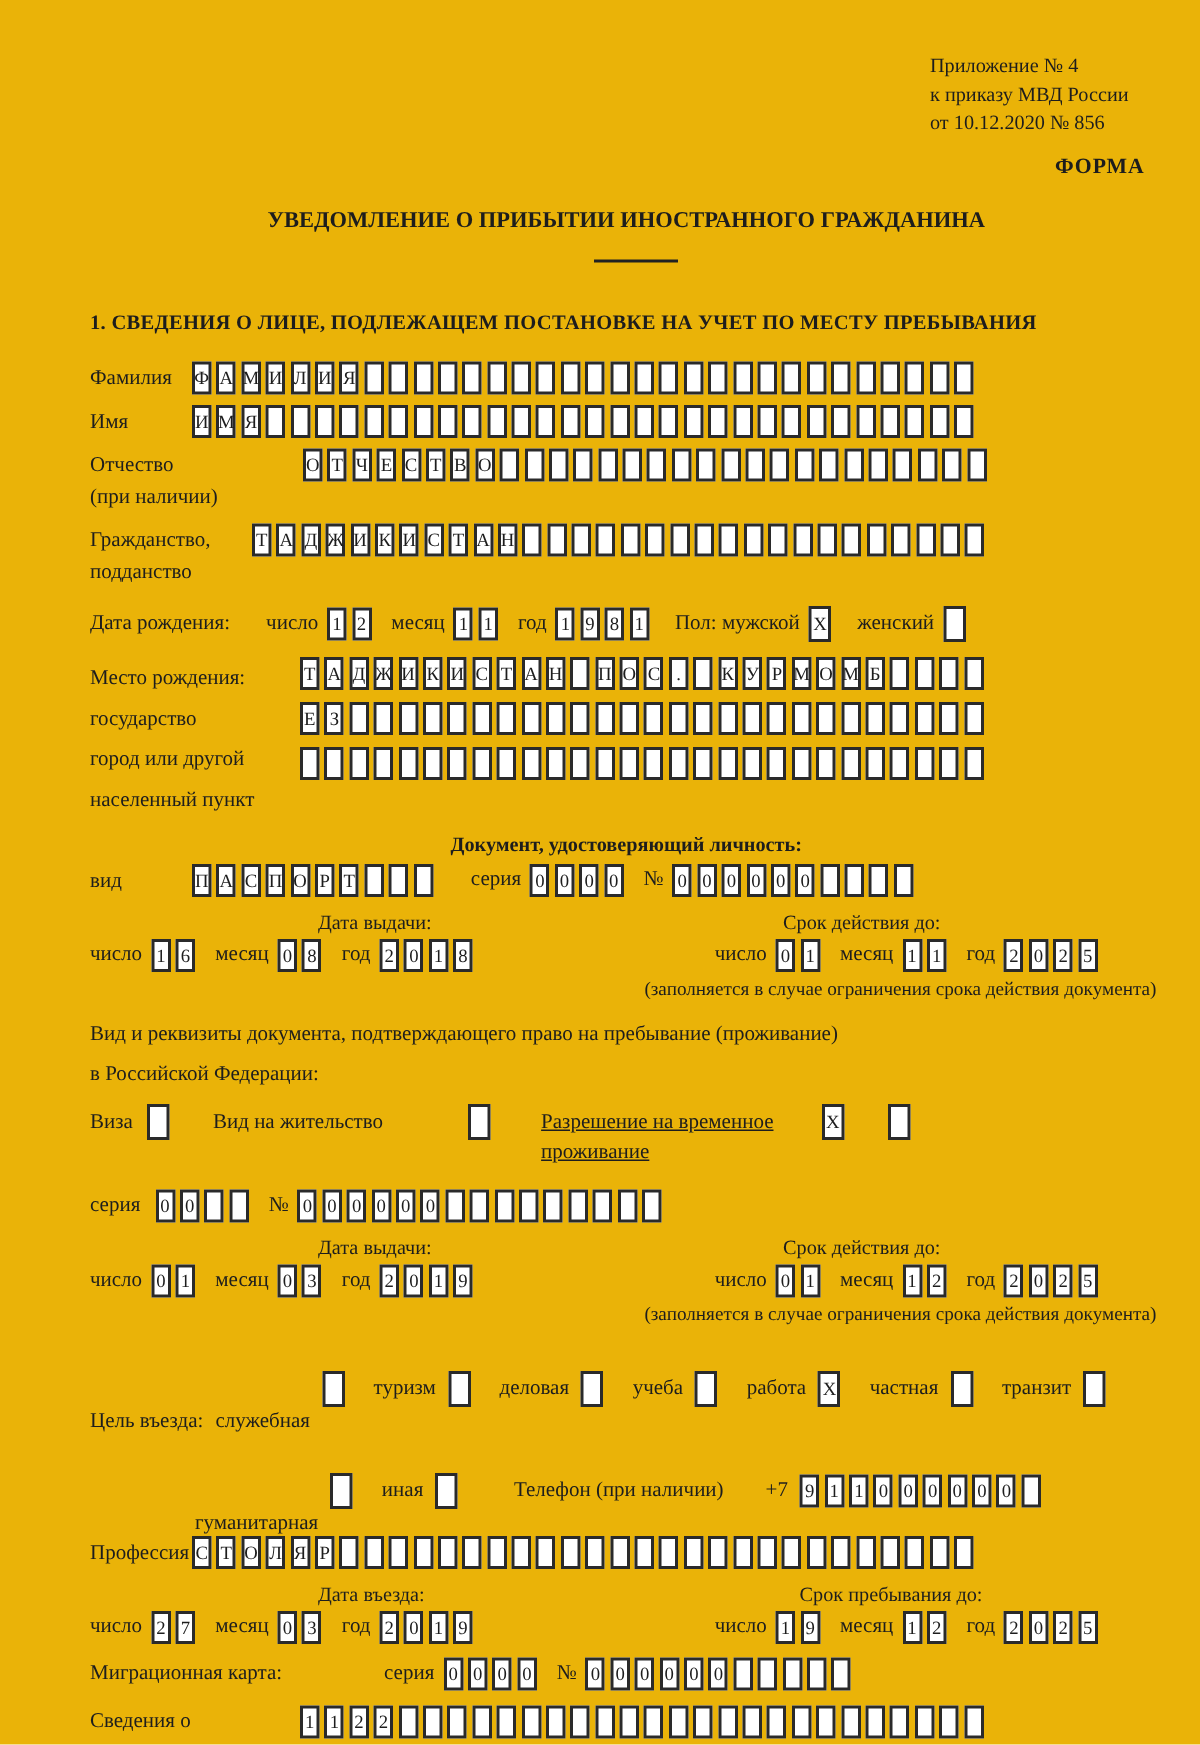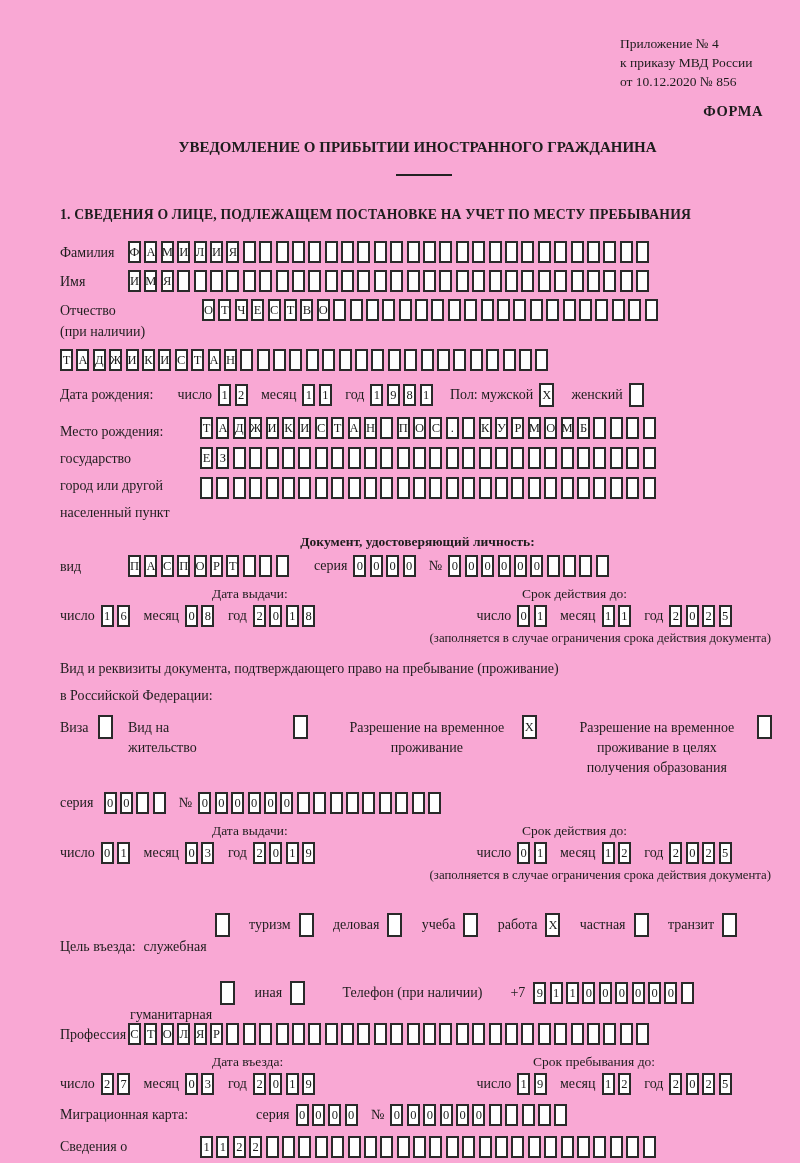--- a/index.html
+++ b/index.html
@@ -1,21 +1,21 @@
 <!DOCTYPE html>
 <html><head>
 <meta charset="utf-8">
 <style>
   * { box-sizing: border-box; margin: 0; padding: 0; }
   html, body { background: #ffffff; }
   .page {
     position: relative;
     width: 800px; height: 1163px;
     margin: 0 auto;
-    background: #f9a8d4;
+    background: #eab308;
     color: #1d1d1d;
     font-family: "Liberation Serif", "DejaVu Serif", serif;
     overflow: hidden;
   }
   .content { padding: 34px 25px 0 60px; }
 
   
   .appendix { margin-left: 560px; font-size: 13.5px; line-height: 1.42; }
   .appendix .amend { display: block; margin-top: 6px; }
   .forma { text-align: right; padding-right: 12px; font-weight: bold; font-size: 14.5px; letter-spacing: .6px; margin-top: 12px; }
@@ -54,24 +54,24 @@
   .dgroup { display: flex; align-items: center; }
   .dgroup.right { margin-left: auto; margin-right: 40px; }
   .note { text-align: right; padding-right: 4px; font-size: 12.8px; margin-top: 4px; }
 
   .para { font-size: 14px; line-height: 1.9; margin-top: 10px; }
 
   
   .opts { display: flex; align-items: flex-start; margin-top: 6px; }
   .opt { display: flex; align-items: flex-start; }
   .opt .olbl { font-size: 14px; line-height: 20px; padding-top: 3px; margin-right: 9px; }
-  .opt .center { text-align: center; }
+  .opt .center { text-align: left; text-decoration: underline; }
   .opt3 .olbl { max-width: 178px; }
   .opt4 .olbl { max-width: 188px; }
-  .g1 { margin-left: 12px; gap: 48px; } .g2 { margin-left: 30px; } .g3 { margin-left: 26px; }
+  .g1 { margin-left: 26px; gap: 48px; } .g2 { margin-left: 30px; } .g3 { margin-left: 26px; }
 
   
   .purs { display: flex; align-items: center; margin-top: 12px; flex-wrap: nowrap; }
   .purs .plbl { font-size: 14px; margin: 0 8px 0 16px; }
   .purs .plbl.first { margin-left: 0; margin-top: 44px; }
   .purs2 { margin-left: 70px; margin-top: 8px; }
   .phone-lbl { font-size: 14px; margin-left: 34px; }
   .phone-pre { font-size: 14px; margin: 0 8px 0 28px; }
 
   
@@ -206,20 +206,24 @@
           <span class="cell"></span>
           <span class="cell"></span>
           <span class="cell"></span>
           <span class="cell"></span>
           <span class="cell"></span>
           <span class="cell"></span>
         </span>
     </div>
 
     <div class="frow">
+      <span class="flabel w108">
+        <span>Гражданство,</span><br>
+        <span>подданство</span>
+      </span>
       <span class="cells">
           <span class="cell">Т</span>
           <span class="cell">А</span>
           <span class="cell">Д</span>
           <span class="cell">Ж</span>
           <span class="cell">И</span>
           <span class="cell">К</span>
           <span class="cell">И</span>
           <span class="cell">С</span>
           <span class="cell">Т</span>
@@ -479,21 +483,20 @@
             <span class="cell"></span>
           </span>
       </span>
       <span class="opt opt3 g2">
         <span class="olbl center">Разрешение на временное проживание</span>
         <span class="cells cbx">
             <span class="cell">X</span>
           </span>
       </span>
       <span class="opt opt4 g3">
-        <span class="olbl center">Разрешение на временное проживание в целях получения образования</span>
         <span class="cells cbx">
             <span class="cell"></span>
           </span>
       </span>
     </div>
 
     <div class="frow inl" style="margin-top:14px">
       <span class="dlbl first" style="margin-right:10px">серия</span>
       <span class="cells">
           <span class="cell">0</span>

